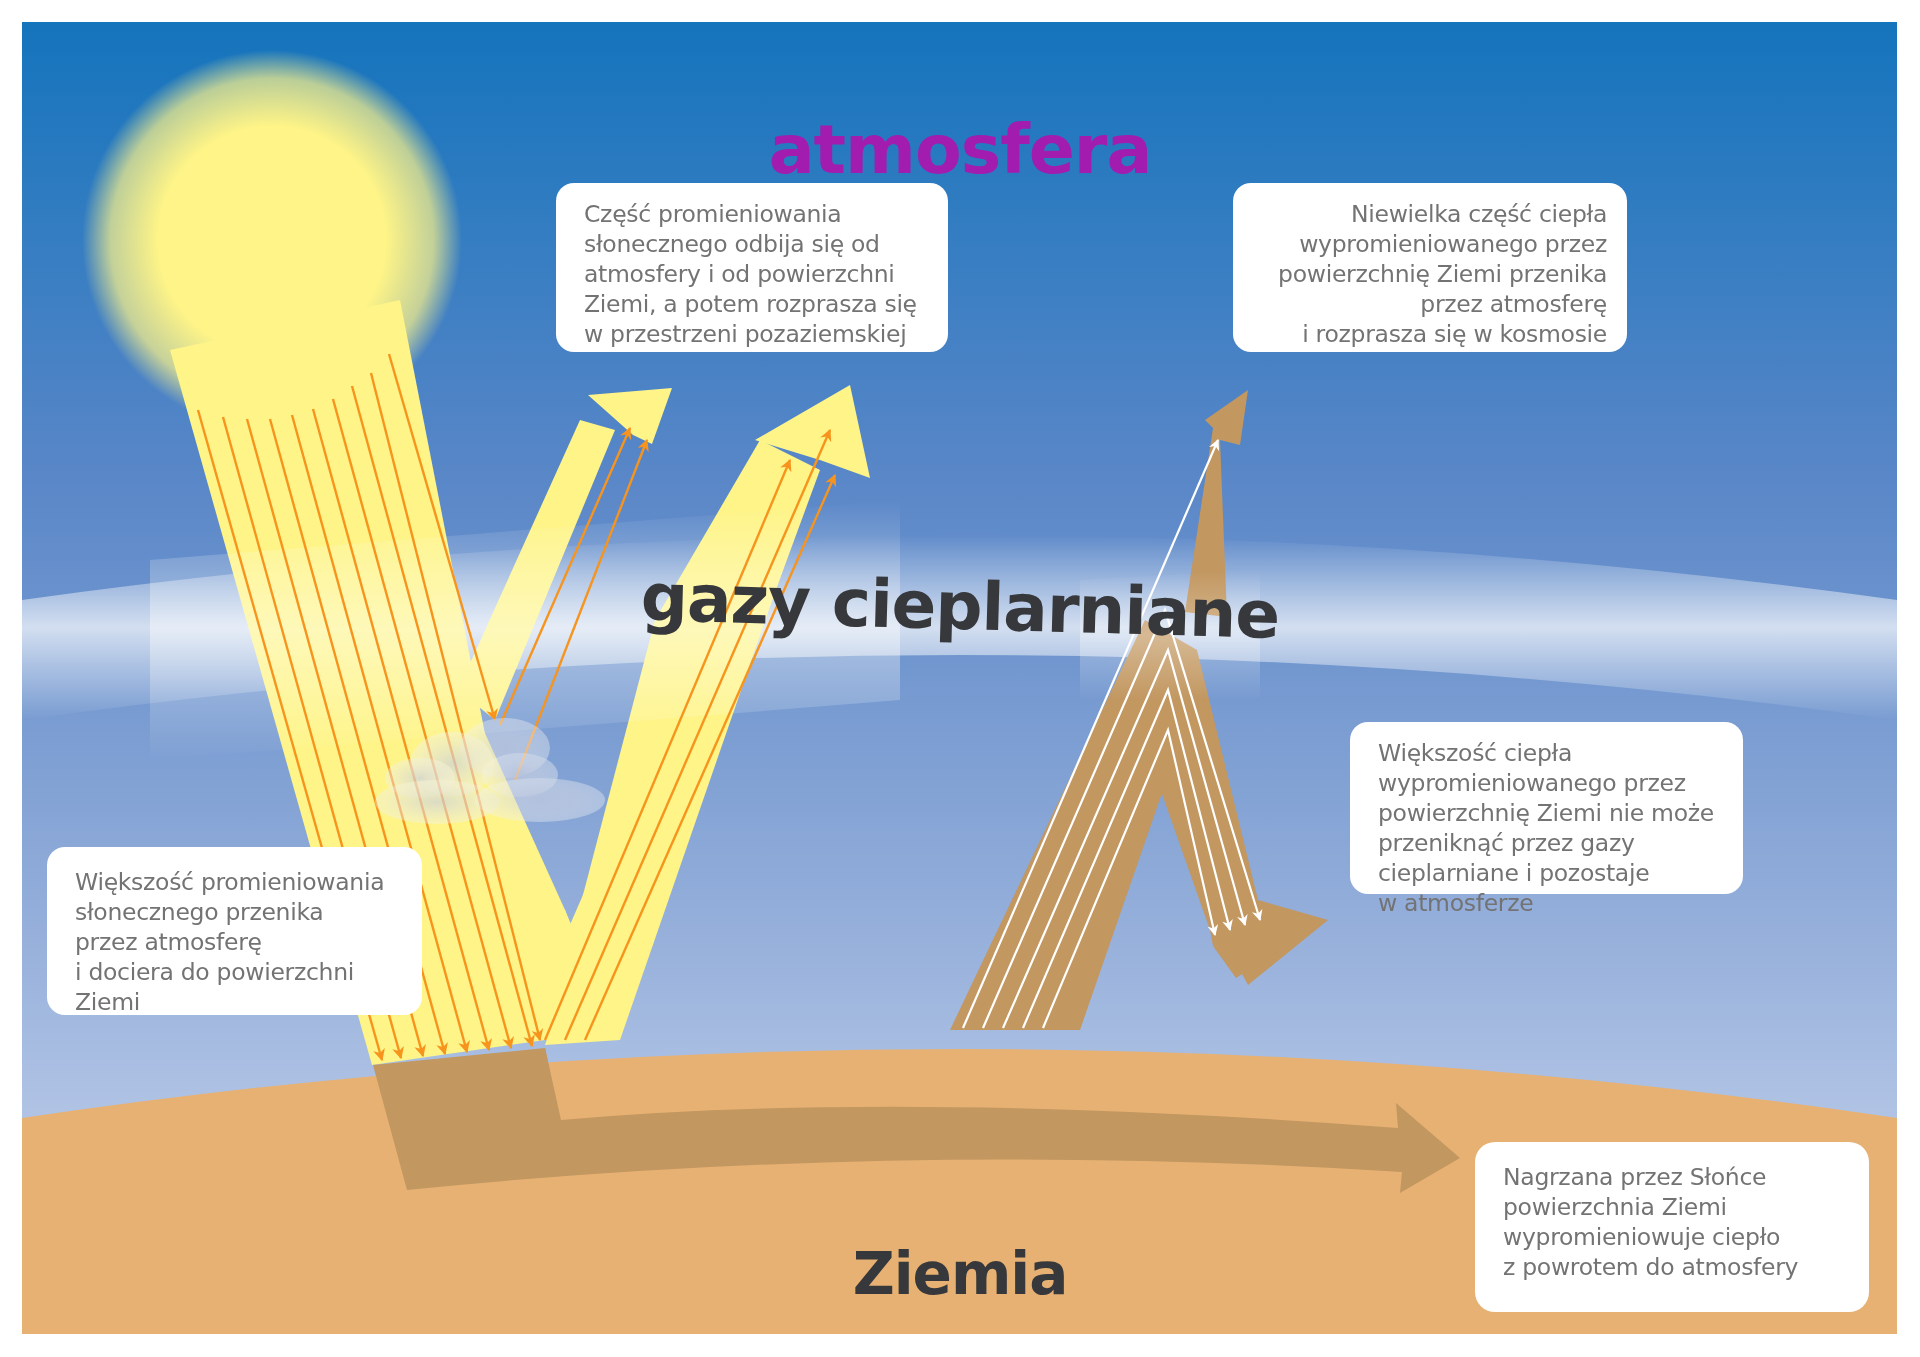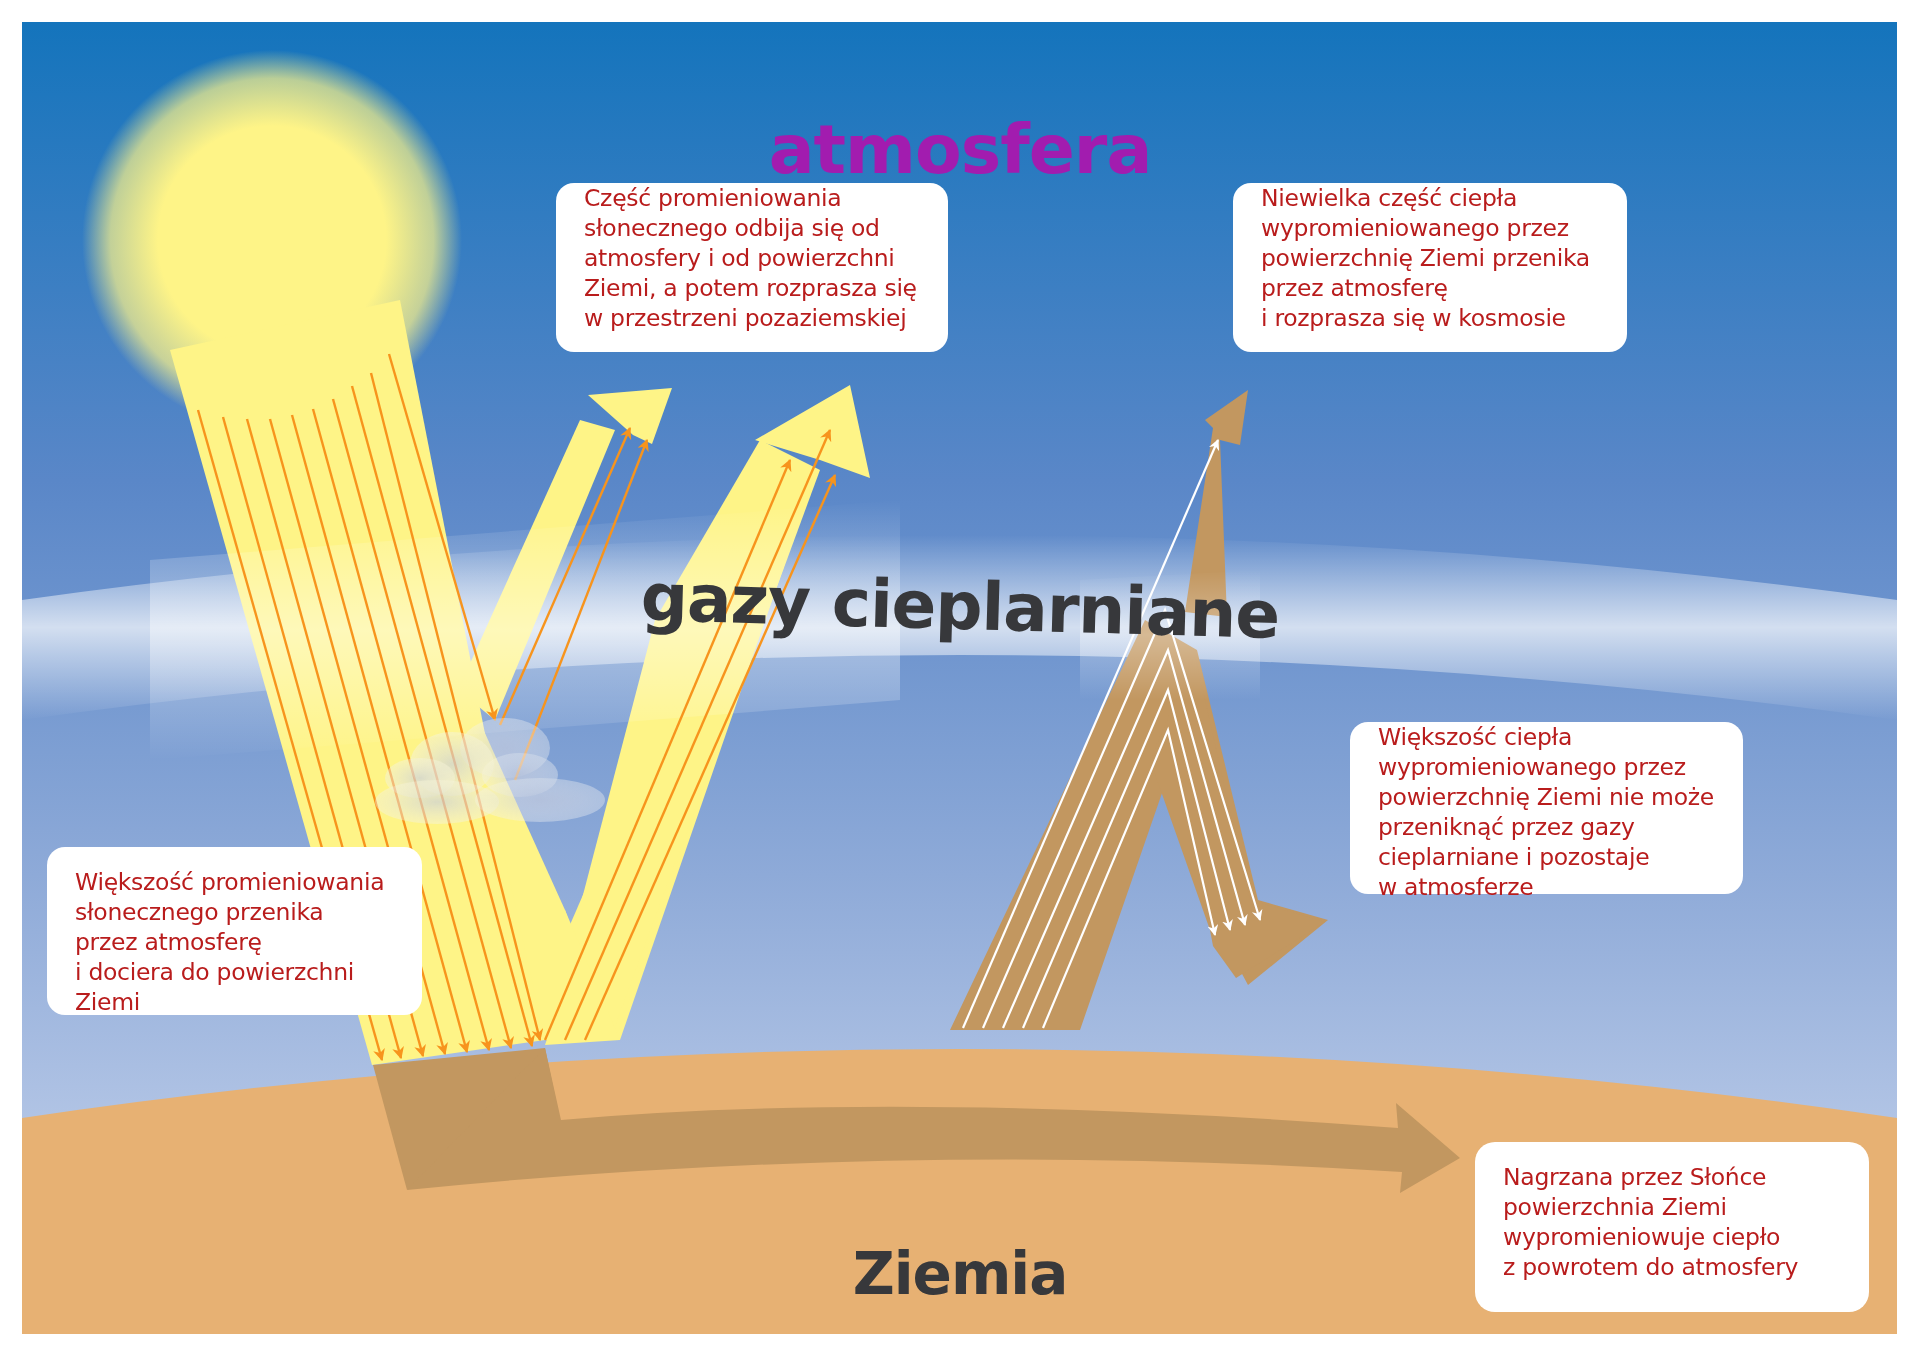--- a/index.html
+++ b/index.html
@@ -3,22 +3,22 @@
 <meta charset="utf-8">
 <style>
   html, body { margin: 0; padding: 0; background: #ffffff; }
   body { width: 1920px; height: 1357px; position: relative; overflow: hidden; font-family: "DejaVu Sans", "Liberation Sans", sans-serif; }
   #diagram { position: absolute; left: 0; top: 0; width: 1920px; height: 1357px; }
   .label-box {
     position: absolute;
     background: #ffffff;
     border-radius: 18px;
     box-sizing: border-box;
-    padding: 0 20px 10px 28px;
-    color: #b91c1c;
+    padding: 16px 20px 10px 28px;
+    color: #737373;
     font-family: "DejaVu Sans", sans-serif;
     font-size: 23.5px;
     line-height: 30px;
     letter-spacing: -0.3px;
     white-space: pre-line;
   }
   .title {
     position: absolute;
     font-family: "DejaVu Sans", sans-serif;
     font-weight: bold;
@@ -156,21 +156,21 @@
 
 <div id="title-atmosphere" class="title">atmosfera</div>
 <div id="title-gases" class="title">gazy cieplarniane</div>
 <div id="title-earth" class="title">Ziemia</div>
 
 <div class="label-box" style="left:556px; top:183px; width:392px; height:169px;">Część promieniowania
 słonecznego odbija się od
 atmosfery i od powierzchni
 Ziemi, a potem rozprasza się
 w przestrzeni pozaziemskiej</div>
-<div class="label-box" style="left:1233px; top:183px; width:394px; height:169px;">Niewielka część ciepła
+<div class="label-box" style="left:1233px; top:183px; width:394px; height:169px;text-align:right;">Niewielka część ciepła
 wypromieniowanego przez
 powierzchnię Ziemi przenika
 przez atmosferę
 i rozprasza się w kosmosie</div>
 <div class="label-box" style="left:1350px; top:722px; width:393px; height:172px;">Większość ciepła
 wypromieniowanego przez
 powierzchnię Ziemi nie może
 przeniknąć przez gazy
 cieplarniane i pozostaje
 w atmosferze</div>

